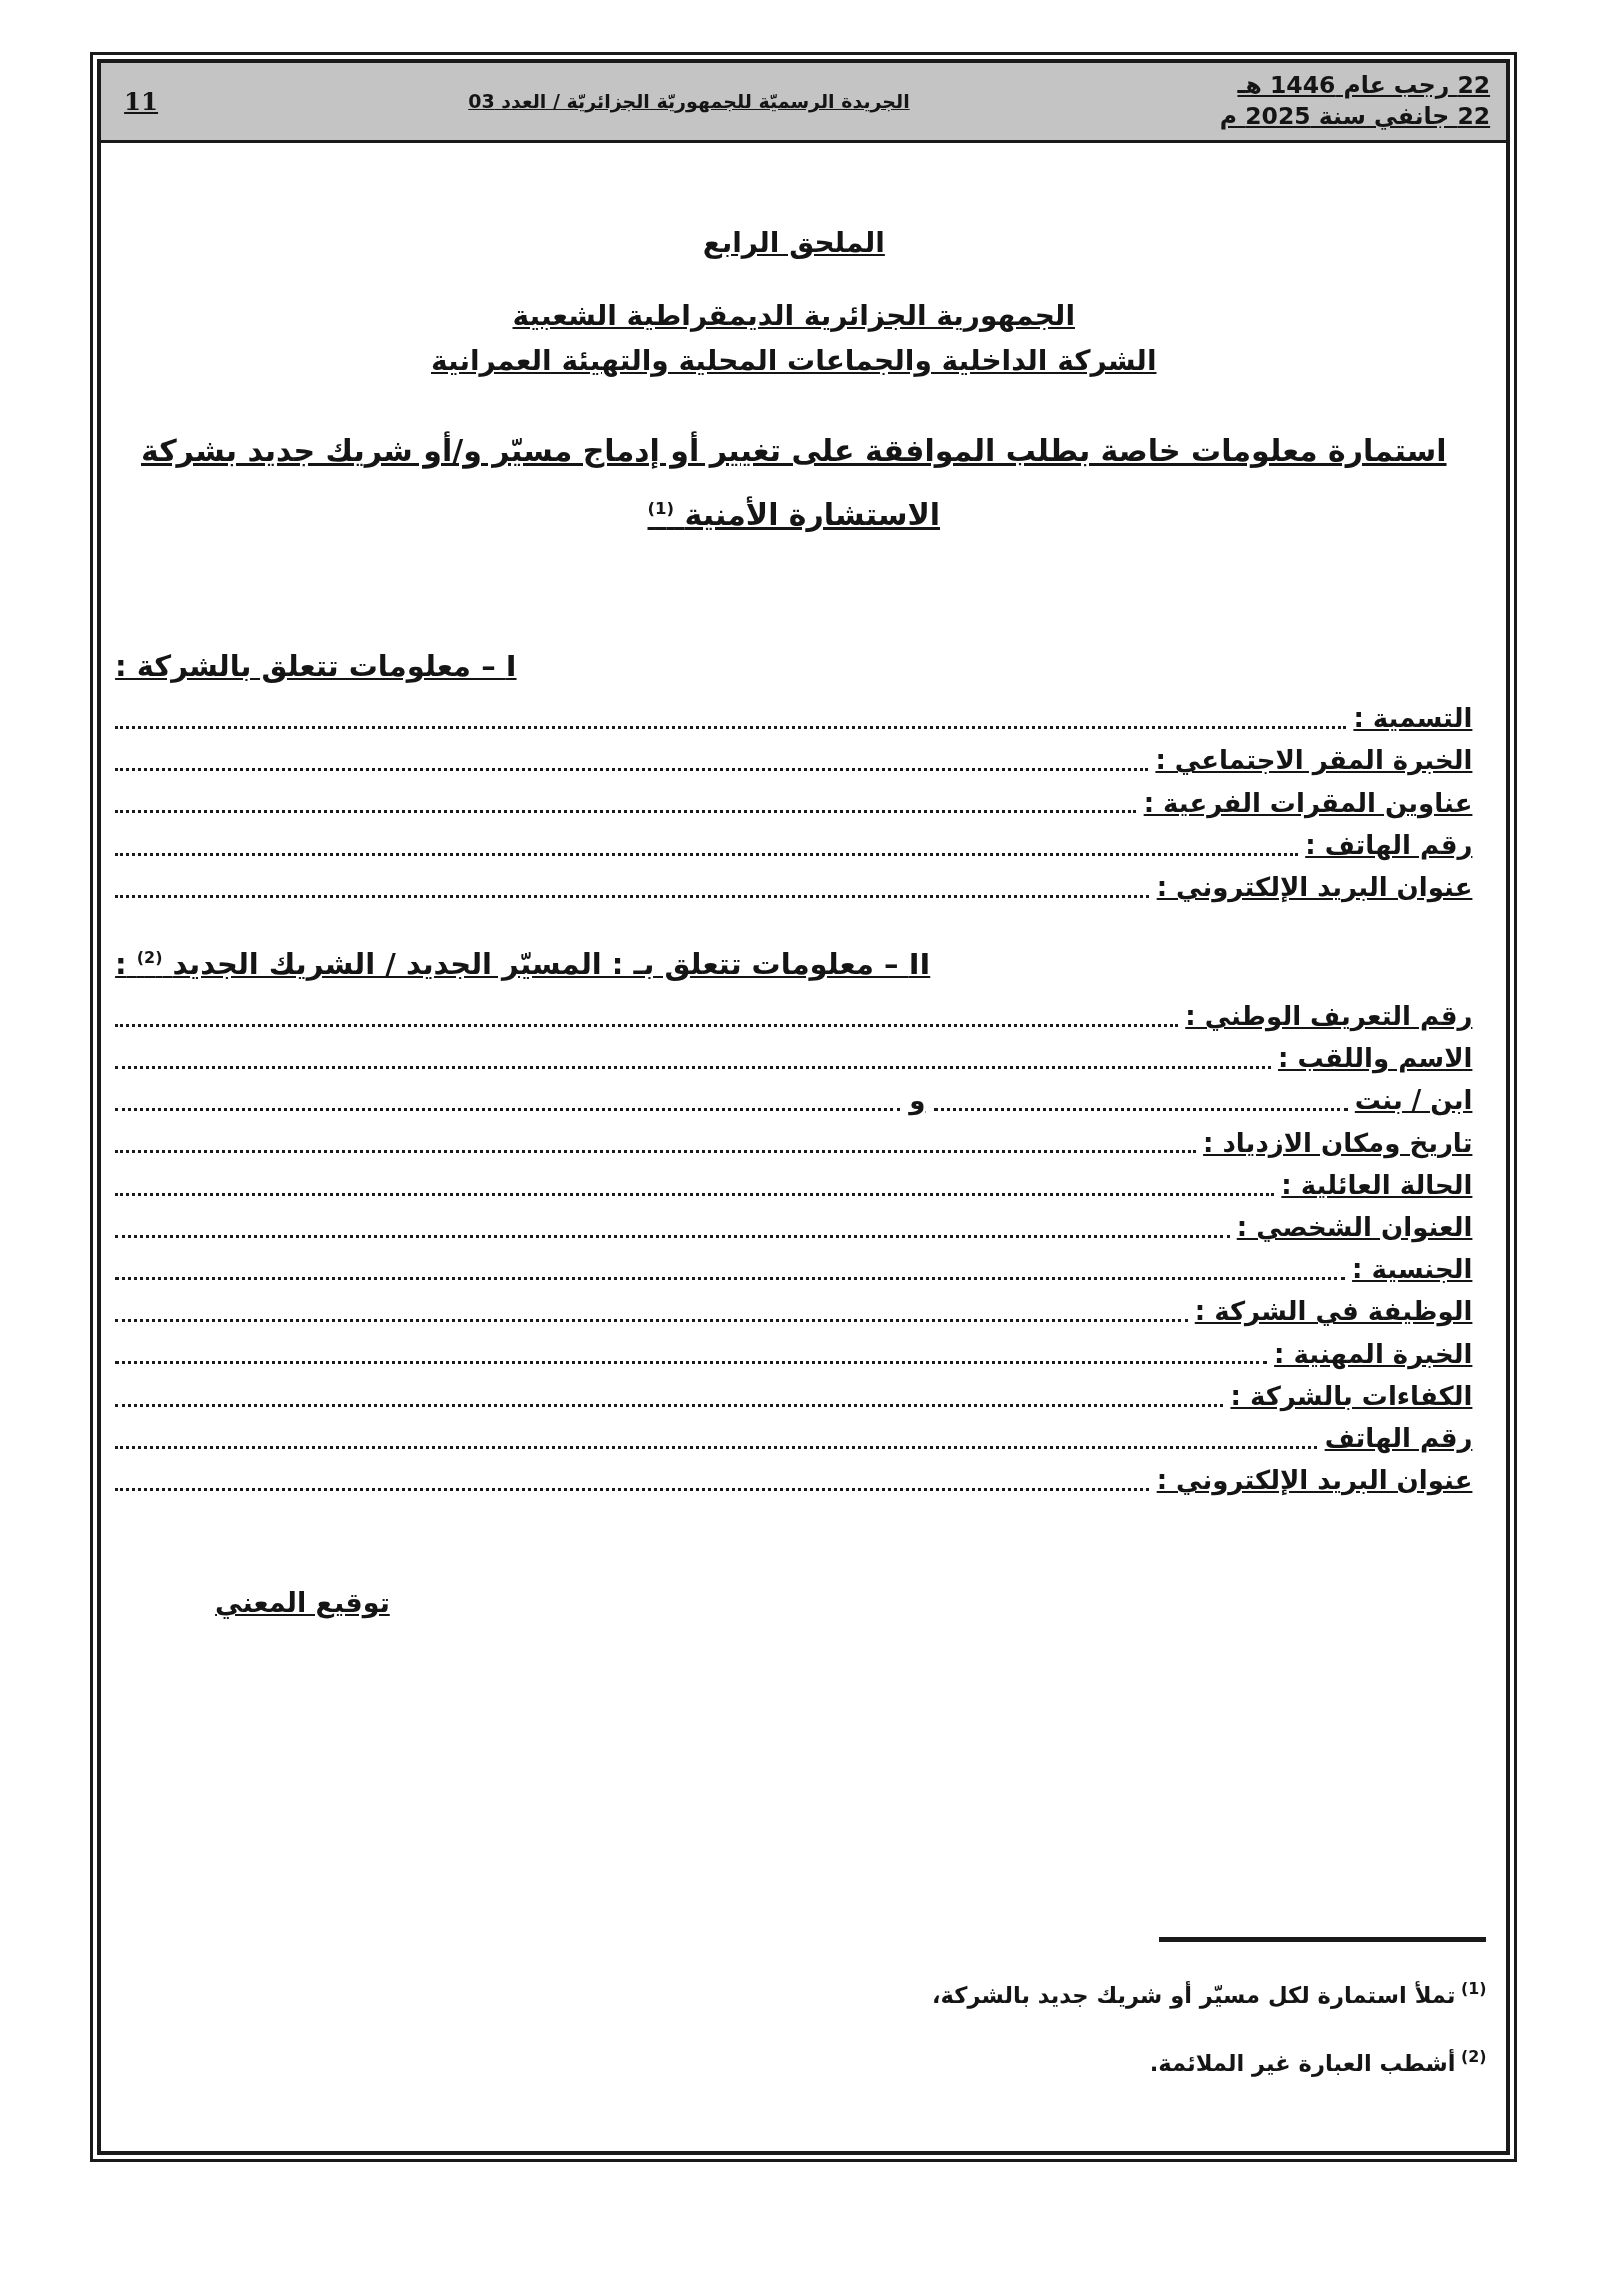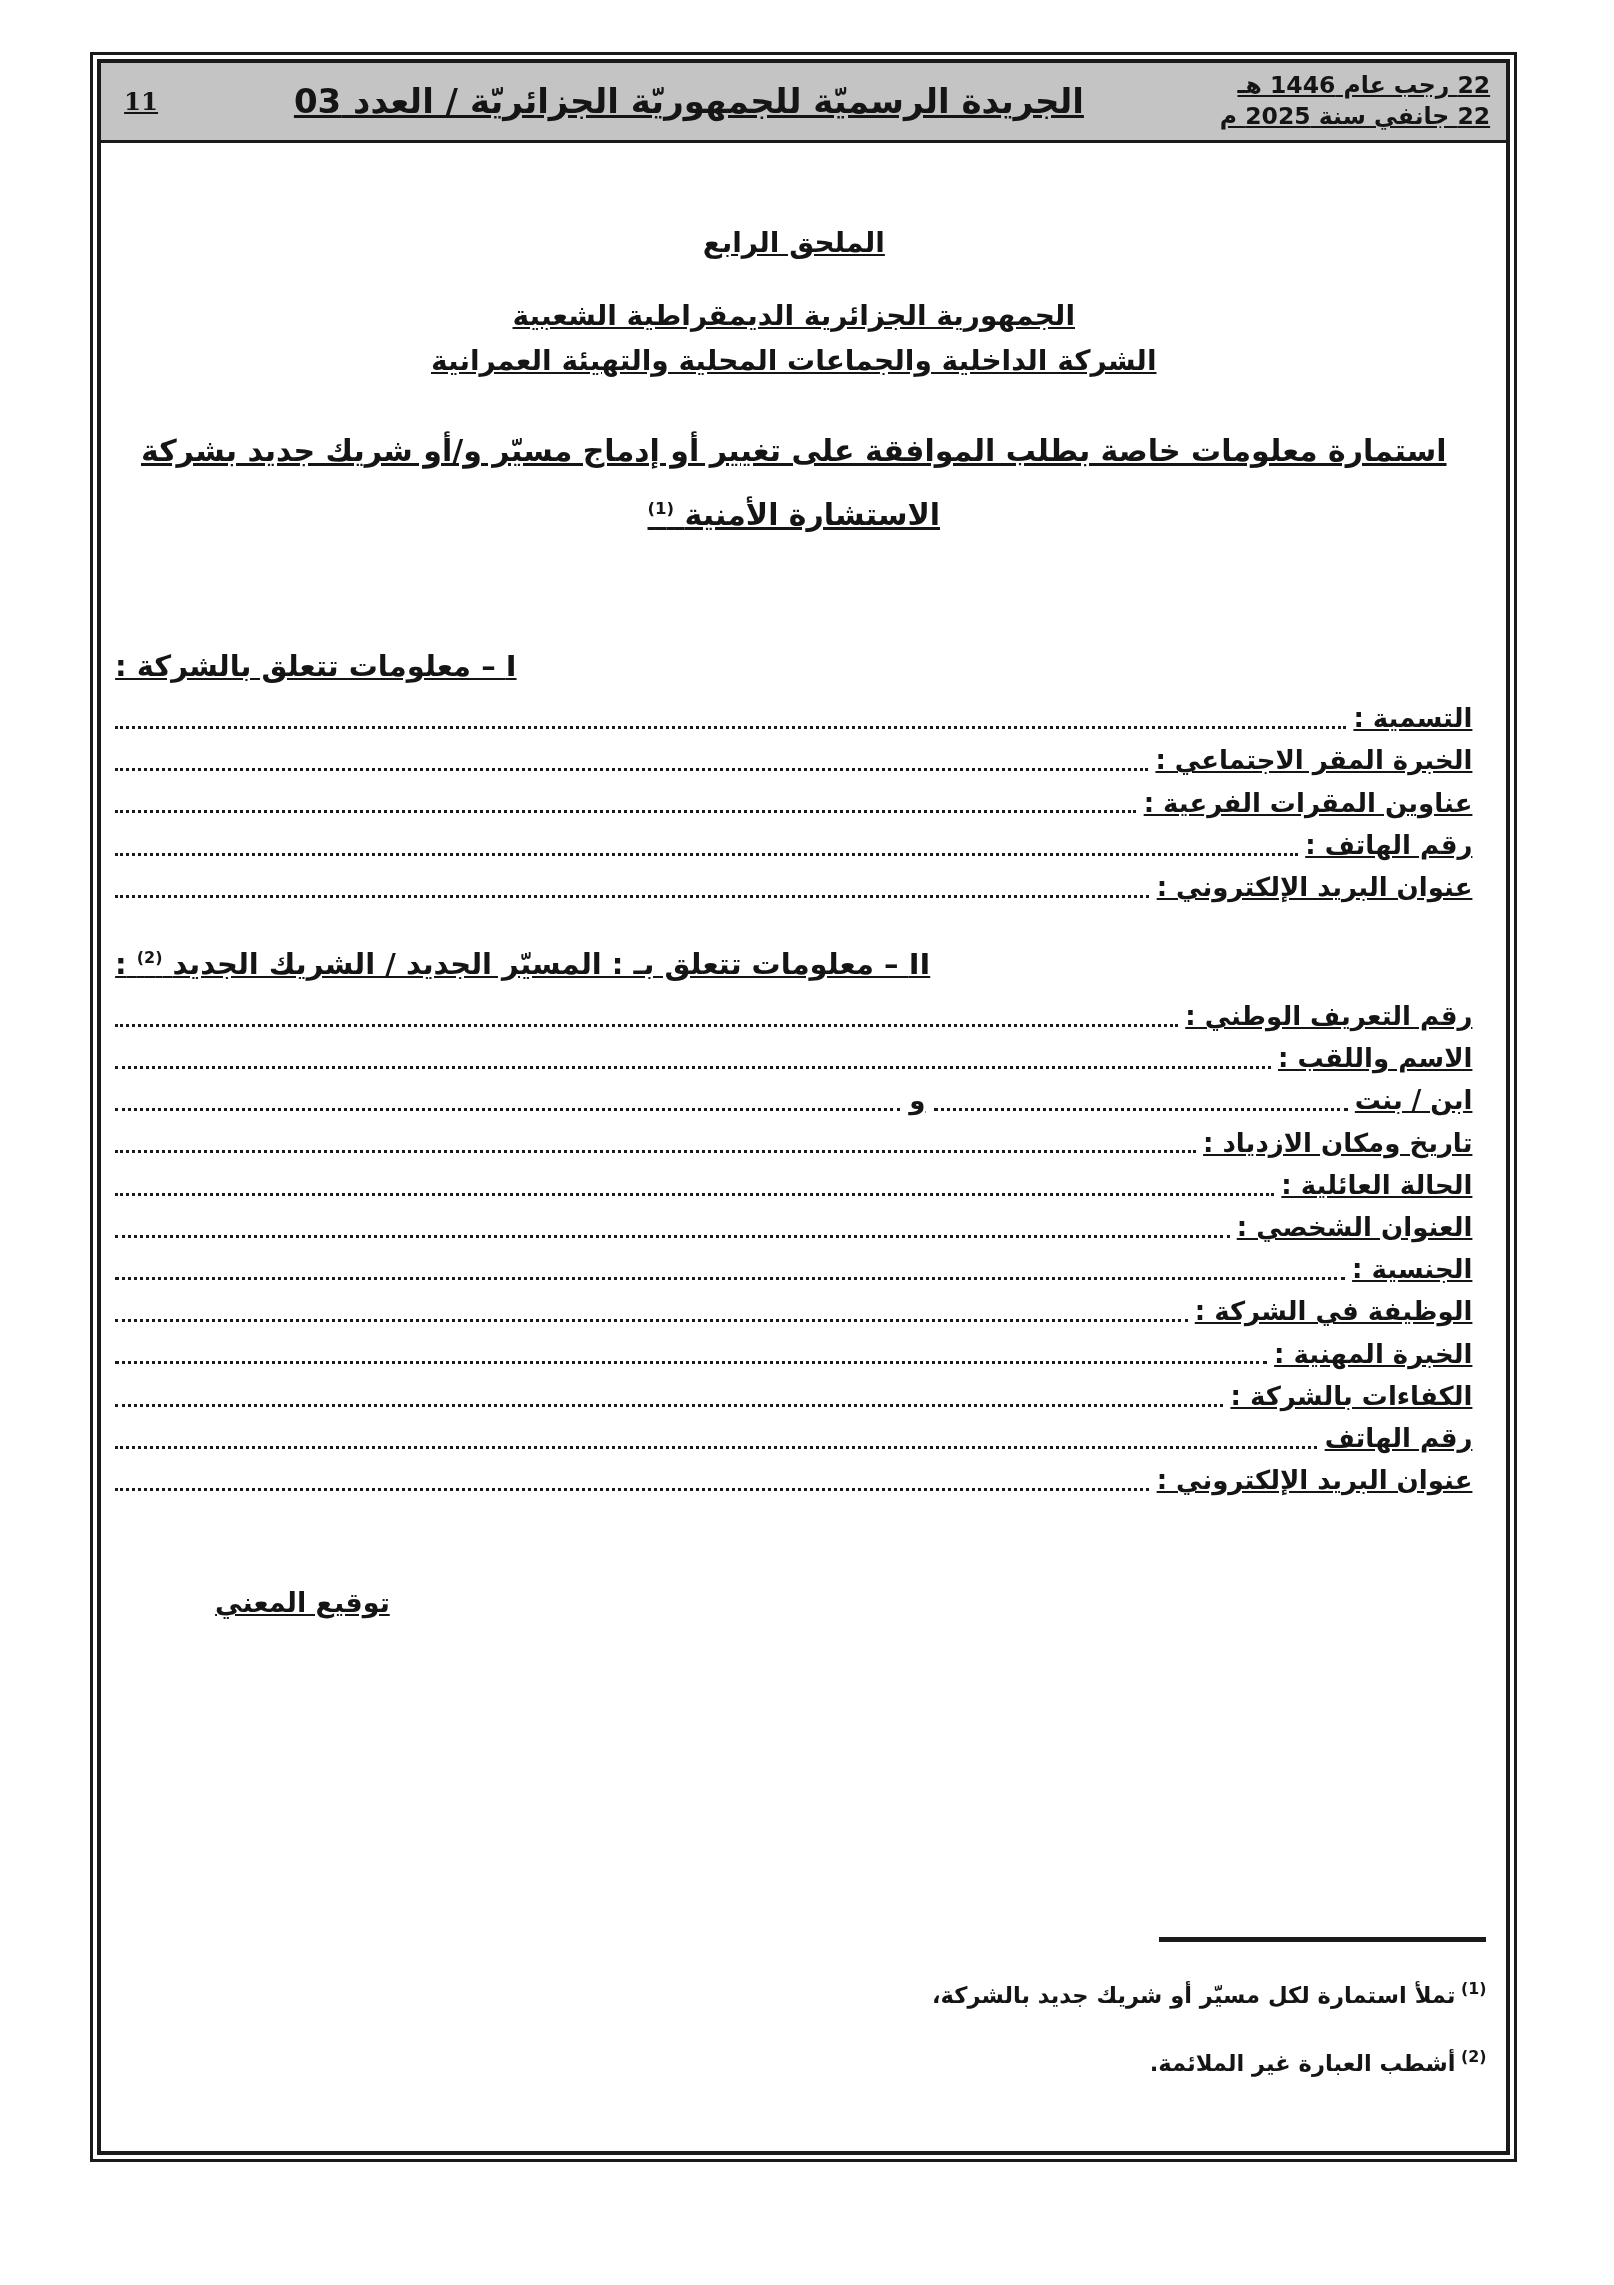--- a/index.html
+++ b/index.html
@@ -34,21 +34,21 @@
     height:80px;
     padding:3.6px 16.3px 3.6px 23.5px;
     flex:0 0 auto;
   }
   .date-block {
     font-weight:bold; font-size:23.5px; line-height:31px;
     text-align:right; white-space:nowrap;
   }
   .journal-title {
     flex:1; text-align:center;
-    font-weight:bold; font-size:34px;
+    font-weight:bold; font-size:19px;
     white-space:nowrap;
   }
   .page-number {
     font-family:"DejaVu Serif","Liberation Serif",serif;
     font-weight:bold; font-size:24.4px;
     direction:ltr;
   }
   
   .content {
     flex:1; direction:rtl;

